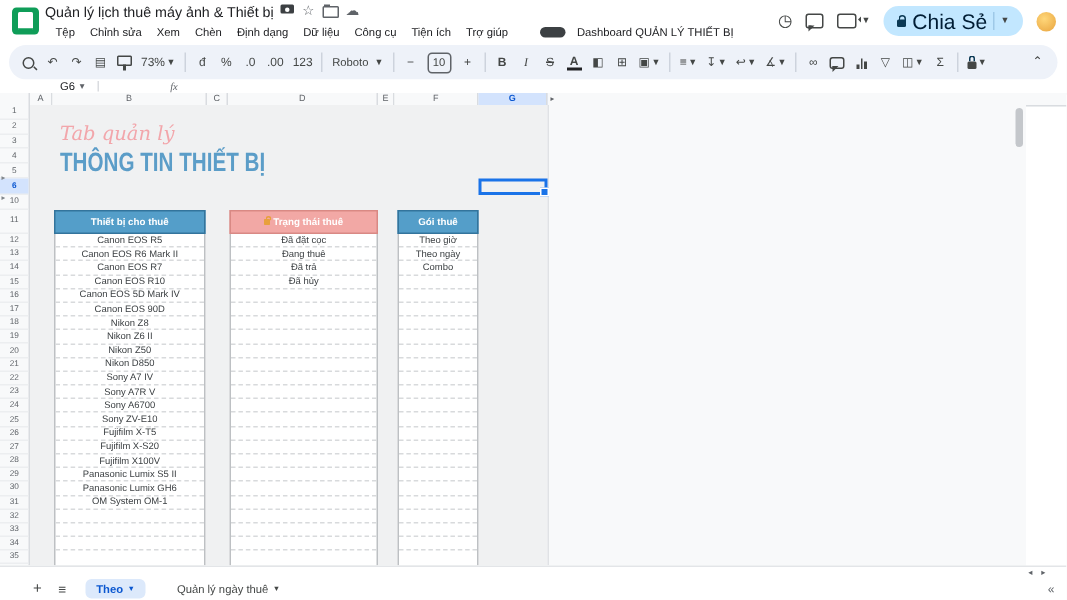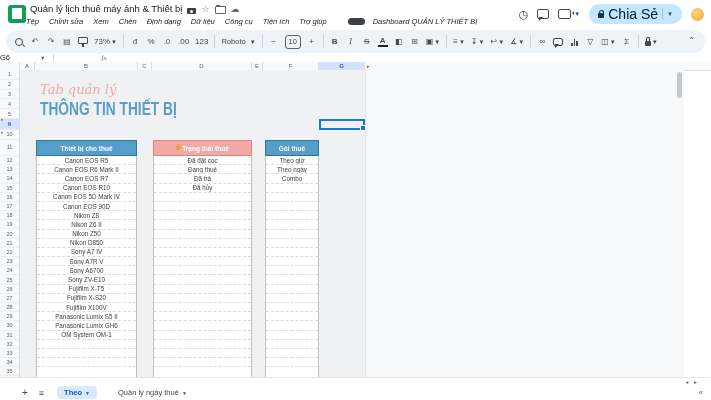--- a/index.html
+++ b/index.html
@@ -5,28 +5,28 @@
   html,body{margin:0;padding:0;}
   body{font-family:"Liberation Sans","DejaVu Sans",sans-serif;background:#fff;}
   #app{position:relative;width:711px;height:400px;overflow:hidden;background:#fff;}
   
   .topbar{position:absolute;left:0;top:0;width:711px;height:29px;background:#fff;}
   .logo{position:absolute;left:8px;top:5px;width:18px;height:18px;background:#0f9d58;border-radius:3px;}
   .logo::after{content:"";position:absolute;left:4px;top:3px;width:10px;height:12px;background:
     linear-gradient(#fff,#fff);border-radius:1px;
     background:#fff;box-shadow:inset 0 -8px 0 -7px #0f9d58, inset 0 -4px 0 -3px #0f9d58;}
   .logo i{position:absolute;left:8.5px;top:3px;width:1px;height:12px;background:#0f9d58;}
-  .doc-title-row{position:absolute;left:30px;top:3px;display:flex;align-items:flex-end;gap:5px;}
+  .doc-title-row{position:absolute;left:30px;top:3px;display:flex;align-items:flex-start;gap:5px;}
   .doc-title{font-size:9.5px;color:#202124;font-weight:500;white-space:nowrap;}
   .cam-glyph{width:9px;height:6px;background:#3c4043;border-radius:1px;position:relative;}
   .cam-glyph::after{content:"";position:absolute;left:3px;top:1.5px;width:3px;height:3px;border-radius:50%;background:#fff;}
   .mini-ic{font-size:9px;color:#5f6368;line-height:1;}
   .folder-ic{width:9px;height:6px;border:1px solid #5f6368;border-radius:1px;position:relative;margin-top:1px;}
   .folder-ic::before{content:"";position:absolute;left:0;top:-2px;width:4px;height:1px;background:#5f6368;}
-  .menubar{position:absolute;left:16px;top:15px;display:flex;align-items:center;font-size:7.5px;color:#202124;font-style:italic;}
+  .menubar{position:absolute;left:27px;top:15px;display:flex;align-items:center;font-size:7.5px;color:#202124;}
   .menubar span{padding:1px 5px;border-radius:4px;white-space:nowrap;}
   .dash-menu{display:flex;align-items:center;gap:3px;margin-left:6px;font-size:7.5px;color:#202124;white-space:nowrap;text-align:right;}
   .dash-ic{width:7px;height:5px;background:#3c4043;border-radius:1px;}
   .top-right{position:absolute;right:7px;top:4px;display:flex;align-items:center;gap:9px;}
   .tr-ic{font-size:11px;color:#444746;line-height:1;}
   .i-comment{width:10px;height:8px;border:1.2px solid #444746;border-radius:2px;position:relative;}
   .i-comment::after{content:"";position:absolute;left:1px;bottom:-3px;border:2px solid transparent;border-top-color:#444746;border-left-color:#444746;width:0;height:0;}
   .i-cam{width:11px;height:8px;border:1.2px solid #444746;border-radius:2px;position:relative;margin-right:1px;}
   .i-cam::after{content:"";position:absolute;right:-4px;top:1px;border:2.5px solid transparent;border-right-color:#444746;}
   .dd{font-size:6px;color:#444746;}
@@ -48,21 +48,21 @@
   .numbox{border:1px solid #5f6368;border-radius:3px;width:14px;height:12px;display:flex;align-items:center;justify-content:center;font-size:7.5px;background:#eef2f9;}
   .bold{font-weight:bold;}
   .ital{font-style:italic;font-family:"Liberation Serif","DejaVu Serif",serif;}
   .strike{text-decoration:line-through;}
   .a-color{border-bottom:2px solid #202124;padding-bottom:0;font-weight:bold;}
   .i-chart{display:inline-flex;align-items:flex-end;gap:1px;height:8px;}
   .i-chart b{width:1.5px;background:#444746;display:inline-block;}
   .collapse-arrow{position:absolute;right:10px;top:6px;font-size:8px;color:#444746;}
   
   .formulabar{position:absolute;left:0;top:53px;width:711px;height:9px;background:#fff;border-bottom:1px solid #e3e5e8;display:flex;align-items:center;}
-  .namebox{width:38px;font-size:7.5px;color:#202124;}
+  .namebox{width:38px;padding-left:12px;font-size:7.5px;color:#202124;text-align:right;}
   .nb-dd{font-size:5.5px;color:#5f6368;margin-left:2px;}
   .fb-sep{width:1px;height:7px;background:#dadce0;margin:0 8px;}
   .fx{font-size:7px;font-style:italic;color:#5f6368;font-family:"Liberation Serif","DejaVu Serif",serif;margin-left:39px;}
   
   .colheaders{position:absolute;left:0;top:62px;width:711px;height:8px;background:#f8f9fa;display:flex;font-size:6px;color:#5f6368;border-bottom:1px solid #d9dce0;}
   .ch{border-right:1px solid #d9dce0;display:flex;align-items:center;justify-content:center;box-sizing:border-box;background:#f8f9fa;height:8px;}
   .ch.corner{width:20px;background:#f8f9fa;}
   .ch.cA{width:15px;}.ch.cB{width:103px;}.ch.cC{width:14px;}.ch.cD{width:100px;}.ch.cE{width:11px;}.ch.cF{width:56px;}.ch.cG{width:46px;}
   .ch.selected{background:#d3e3fd;color:#0b57d0;font-weight:bold;}
   .addcol{margin-left:2px;font-size:5px;color:#5f6368;display:flex;align-items:center;}

